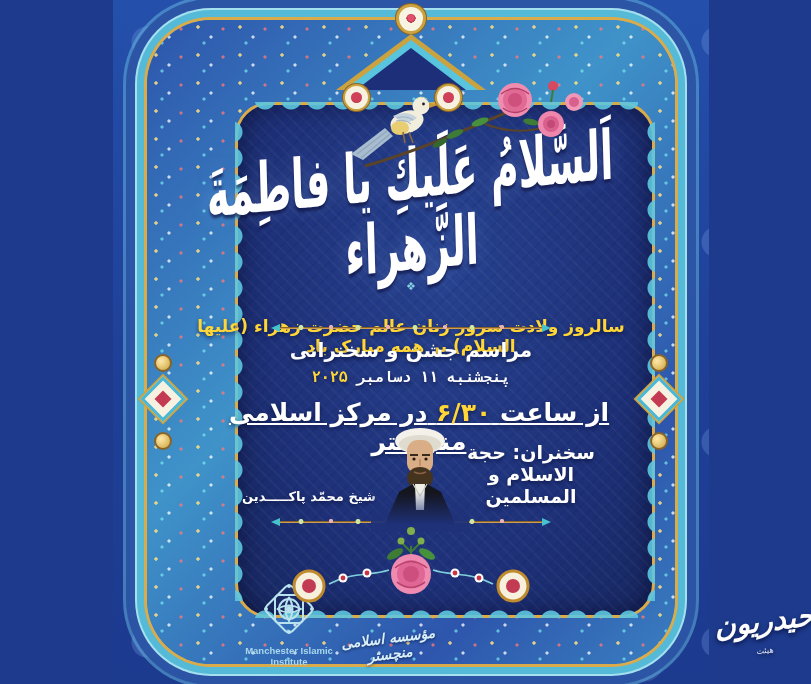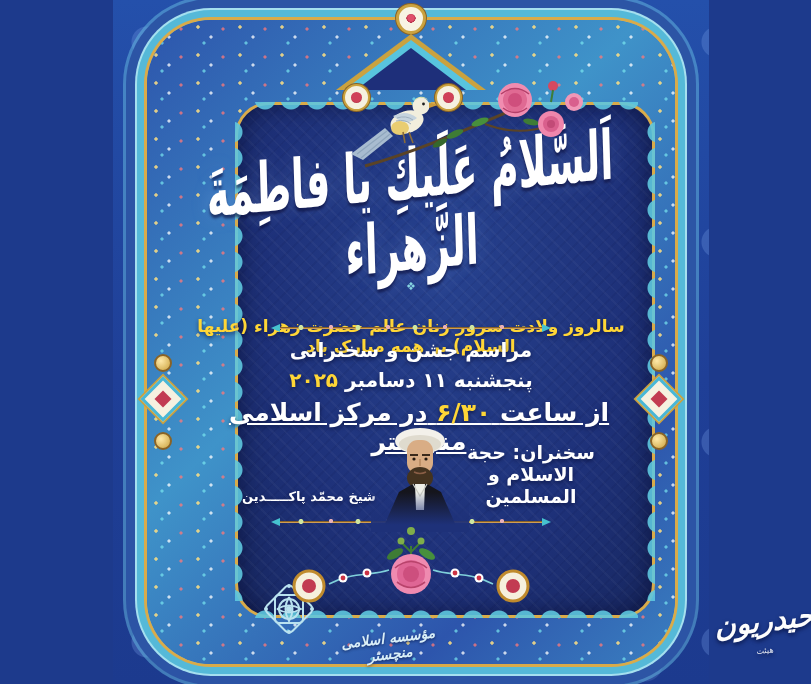--- a/index.html
+++ b/index.html
@@ -80,21 +80,21 @@
   .fa{direction:rtl;text-align:center;color:#ffffff;font-weight:bold;
       text-shadow:0 2px 4px rgba(2,6,40,.55);}
   .title-calligraphy{position:absolute;left:88px;width:420px;top:142px;height:140px;
       display:flex;align-items:center;justify-content:center;font-size:38px;line-height:1.05;
       transform:scaleY(1.8) rotate(-3deg);transform-origin:center;letter-spacing:0;
       text-shadow:0 2px 2px rgba(10,14,60,.65),0 0 14px rgba(160,200,255,.25);z-index:2;}
   .crown-ornament{position:absolute;left:88px;width:420px;top:281px;text-align:center;
       color:#86d4e2;font-size:11px;line-height:1;z-index:3;}
   .congrats{position:absolute;left:78px;width:440px;top:316px;font-size:17px;color:#ffd636;z-index:3;}
   .heading{position:absolute;left:88px;width:420px;top:338px;font-size:20px;z-index:3;}
-  .dateline{position:absolute;left:88px;width:420px;top:368px;font-size:20px;z-index:3;}
+  .dateline{position:absolute;left:88px;width:420px;top:368px;font-size:15px;z-index:3;font-family:Liberation Mono, monospace;}
   .timeline{position:absolute;left:96px;width:420px;top:398px;font-size:25px;z-index:3;text-decoration:underline;}
   .yellow{color:#ffd636;}
   .speaker-title{position:absolute;left:330px;width:176px;top:441px;font-size:19px;z-index:3;}
   .speaker-name{position:absolute;left:122px;width:148px;top:441px;font-size:13px;z-index:3;margin-top:48px;}
   
   .divider{position:absolute;left:50%;transform:translateX(-50%);width:280px;height:10px;z-index:3;}
   .dv1{top:323px;} .dv2{top:517px;}
   .divider .line{position:absolute;top:4px;left:9px;right:9px;height:2px;background:#cf9d54;
       border-top:1px solid #8a6326;}
   .divider .beads{position:absolute;top:1px;left:26px;right:26px;height:7px;
@@ -274,20 +274,21 @@
         <circle cx="35" cy="35" r="10"></circle>
         <path d="M35 23 q7 12 0 24 q-7 -12 0 -24"></path>
         <path d="M23 35 q12 7 24 0 q-12 -7 -24 0"></path>
       </g>
       <circle cx="35" cy="35" r="3" fill="#b9e2ef"></circle>
       <circle cx="35" cy="12" r="2" fill="#b9e2ef"></circle>
         <circle cx="35" cy="58" r="2" fill="#b9e2ef"></circle>
       <circle cx="12" cy="35" r="2" fill="#b9e2ef"></circle>
         <circle cx="58" cy="35" r="2" fill="#b9e2ef"></circle>
     </svg>
+    <div class="logo-text">Manchester Islamic Institute</div>
     <div class="org-fa">مؤسسه اسلامی منچستر</div>
 
     <div class="signature">
       <span class="sig-name">حیدریون</span>
       <span class="sig-small">هیئت</span>
     </div>
 
   </div>
 </div>
 

